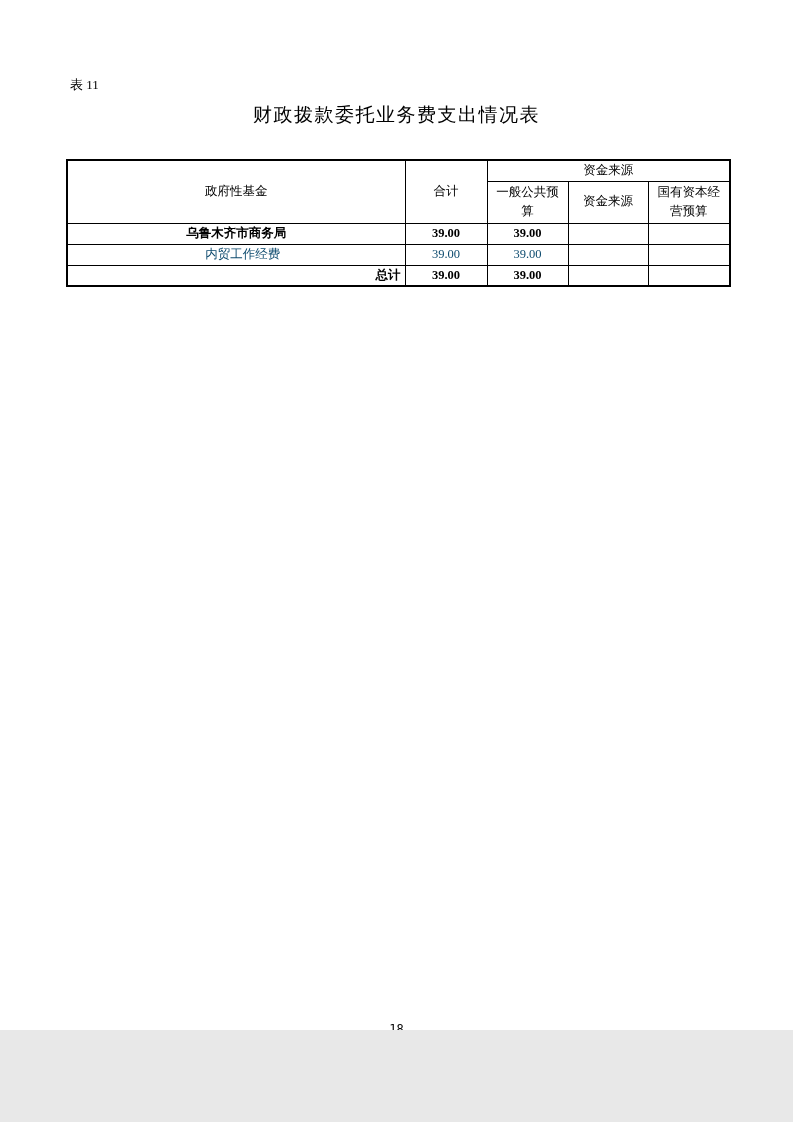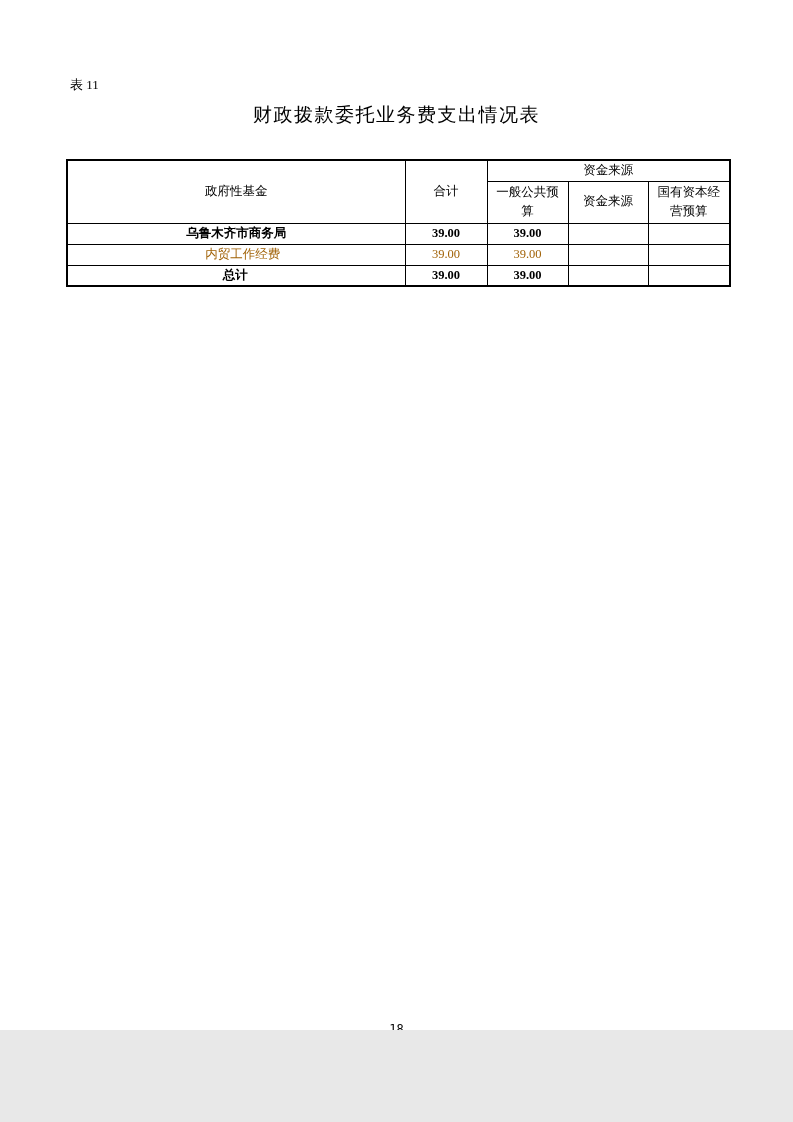--- a/index.html
+++ b/index.html
@@ -57,24 +57,24 @@
     vertical-align: middle;
     font-weight: normal;
     line-height: 1.55;
     overflow: hidden;
   }
   tr.hdr-top    { height: 21px; }
   tr.hdr-bottom { height: 42px; }
   tr.data-row   { height: 21px; font-family: Liberation Serif, serif; }
   td.name-cell { text-align: left; padding-left: 4px; }
   tr.row-unit td { font-weight: bold; }
-  tr.row-item td { font-weight: normal; color: #a16207; }
+  tr.row-item td { font-weight: normal; color: #0c4a6e; }
   tr.row-item td.name-cell { padding-left: 17px; }
   tr.row-total td { font-weight: bold; }
-  tr.row-total td.name-cell { text-align: center; padding-left: 2px; }
+  tr.row-total td.name-cell { text-align: right; padding-left: 2px; }
   td.num-cell { text-align: right; padding-right: 7px; }
   .page-number {
     position: absolute;
     left: 0;
     top: 1022px;
     width: 100%;
     text-align: center;
     font-size: 12px;
     font-family: "DejaVu Sans Mono", monospace;
   }

